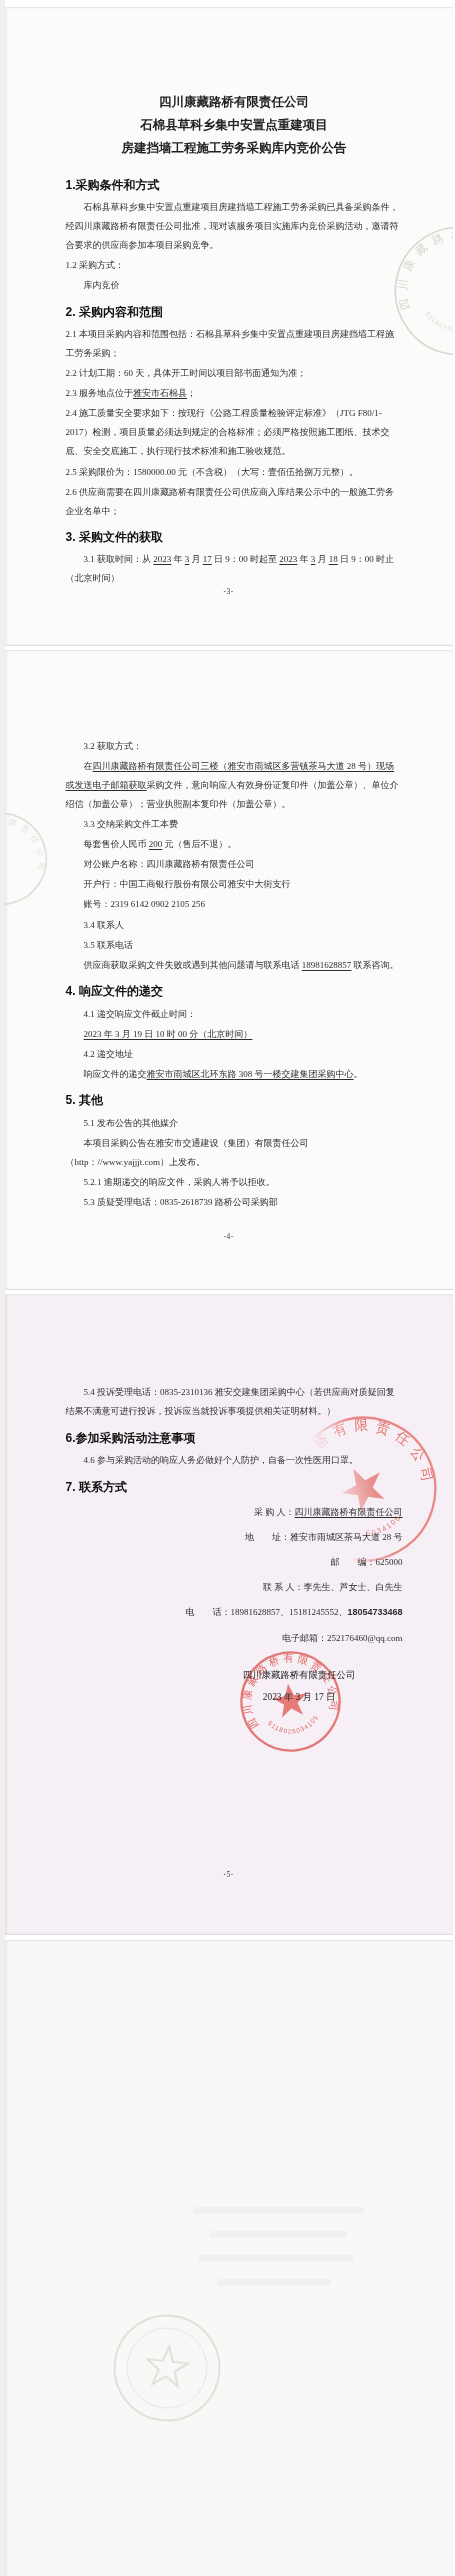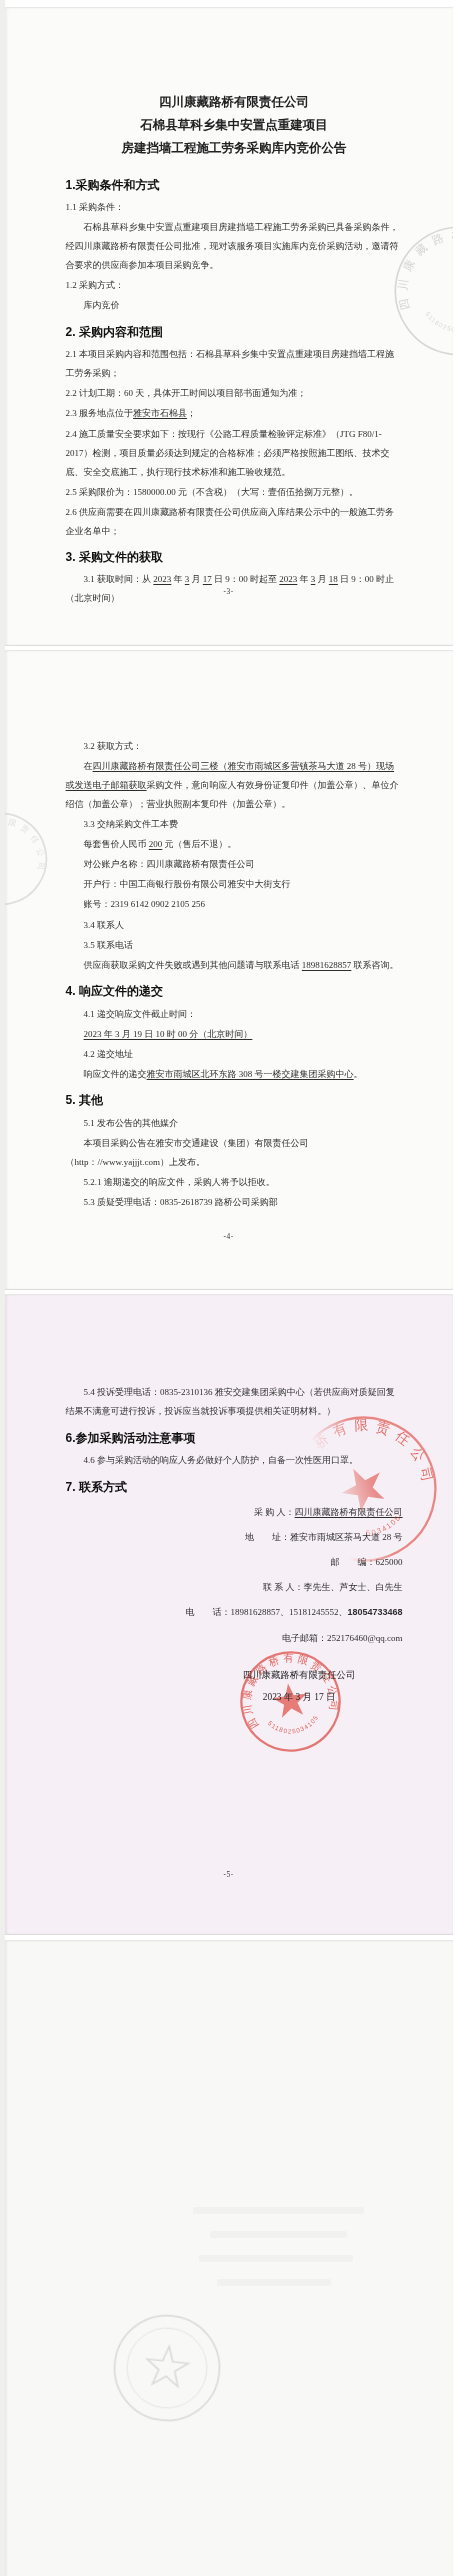--- a/index.html
+++ b/index.html
@@ -63,21 +63,20 @@
       </text>
     </svg>
 
     <div class="content">
       <div class="titleblock">
         <p class="title">四川康藏路桥有限责任公司</p>
         <p class="title">石棉县草科乡集中安置点重建项目</p>
         <p class="title">房建挡墙工程施工劳务采购库内竞价公告</p>
       </div>
       <div class="h">1.采购条件和方式</div>
-      <p>1.1 采购条件：</p>
       <p class="ind">石棉县草科乡集中安置点重建项目房建挡墙工程施工劳务采购已具备采购条件，经四川康藏路桥有限责任公司批准，现对该服务项目实施库内竞价采购活动，邀请符合要求的供应商参加本项目采购竞争。</p>
       <p>1.2 采购方式：</p>
       <p class="ind">库内竞价</p>
       <div class="h">2. 采购内容和范围</div>
       <p>2.1 本项目采购内容和范围包括：石棉县草科乡集中安置点重建项目房建挡墙工程施工劳务采购；</p>
       <p>2.2 计划工期：60 天，具体开工时间以项目部书面通知为准；</p>
       <p><span>2.3 服务地点位于</span><span class="u">雅安市石棉县</span><span>；</span></p>
       <p>2.4 施工质量安全要求如下：按现行《公路工程质量检验评定标准》（JTG F80/1-2017）检测，项目质量必须达到规定的合格标准；必须严格按照施工图纸、技术交底、安全交底施工，执行现行技术标准和施工验收规范。</p>
       <p>2.5 采购限价为：1580000.00 元（不含税）（大写：壹佰伍拾捌万元整）。</p>
       <p>2.6 供应商需要在四川康藏路桥有限责任公司供应商入库结果公示中的一般施工劳务企业名单中；</p>

